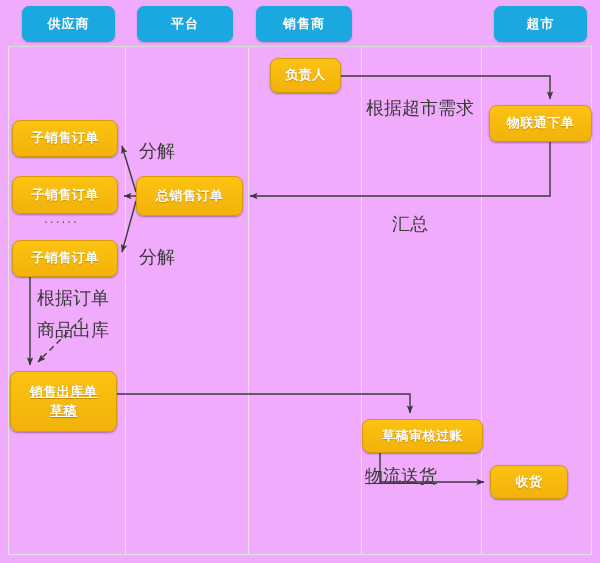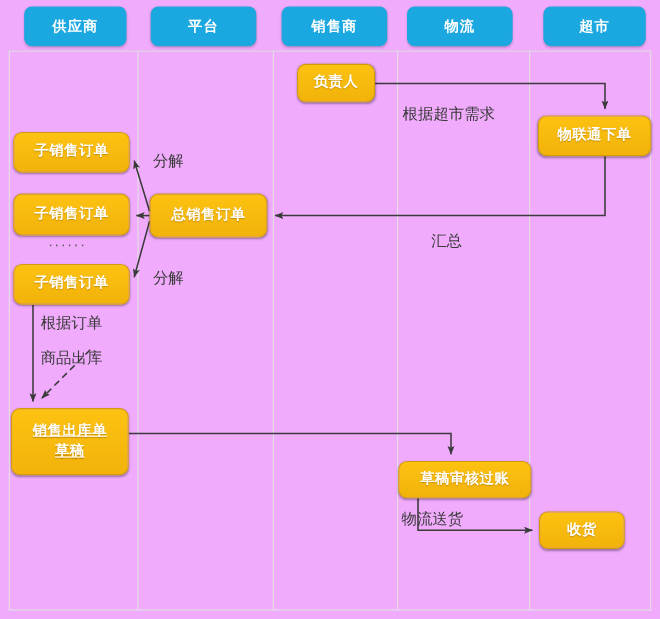--- a/index.html
+++ b/index.html
@@ -21,21 +21,21 @@
     background:linear-gradient(#fcc211,#f2b20a);
     border:1px solid #d49b07;
     box-shadow:0 1px 2px rgba(0,0,0,.35);
     display:flex;flex-direction:column;align-items:center;justify-content:center;
     color:#ffffff;font-weight:bold;font-size:13px;letter-spacing:.5px;
     text-shadow:0 1px 1px rgba(160,110,0,.55);
     box-sizing:border-box;text-align:center;line-height:1.45;}
   .node span{display:block;}
 
   
-  .lbl{position:absolute;color:#3a3a3a;font-size:14px;line-height:1.55;
+  .lbl{position:absolute;color:#3a3a3a;font-size:18px;line-height:1.55;
        white-space:nowrap;}
   .dots{position:absolute;color:#555;font-size:12px;letter-spacing:2px;}
 
   svg.edges{position:absolute;left:0;top:0;width:600px;height:563px;
             pointer-events:none;}
 </style>
 </head>
 <body>
 
 <div id="canvas">
@@ -48,23 +48,20 @@
   </div>
 
   <div class="lane-col-hdr" style="left:22px;width:91px;">
     <span>供应商</span>
   </div>
   <div class="lane-col-hdr" style="left:137px;width:94px;">
     <span>平台</span>
   </div>
   <div class="lane-col-hdr" style="left:256px;width:94px;">
     <span>销售商</span>
-  </div>
-  <div class="lane-col-hdr" style="left:370px;width:94px;">
-    <span>物流</span>
   </div>
   <div class="lane-col-hdr" style="left:494px;width:91px;">
     <span>超市</span>
   </div>
 
   <svg class="edges" viewBox="0 0 600 563">
     <defs>
       <marker id="ah" markerWidth="9" markerHeight="9" refX="7.6" refY="3.2" orient="auto" markerUnits="userSpaceOnUse">
         <path d="M0,0 L8,3.2 L0,6.4 L1.7,3.2 z" fill="#3a3a3a"></path>
       </marker>
@@ -135,15 +132,15 @@
   <div class="lbl" style="left:392px;top:210px;">汇总</div>
 
   <div class="lbl" style="left:139px;top:137px;">分解</div>
 
   <div class="lbl" style="left:139px;top:243px;">分解</div>
 
   <div class="lbl" style="left:37px;top:284px;">根据订单</div>
 
   <div class="lbl" style="left:37px;top:305px;margin-top:11px;">商品出库</div>
 
-  <div class="lbl" style="left:365px;top:462px;">物流送货</div>
+  <div class="lbl" style="left:365px;top:462px;text-decoration:underline;">物流送货</div>
 
 </div>
 
 </body></html>

